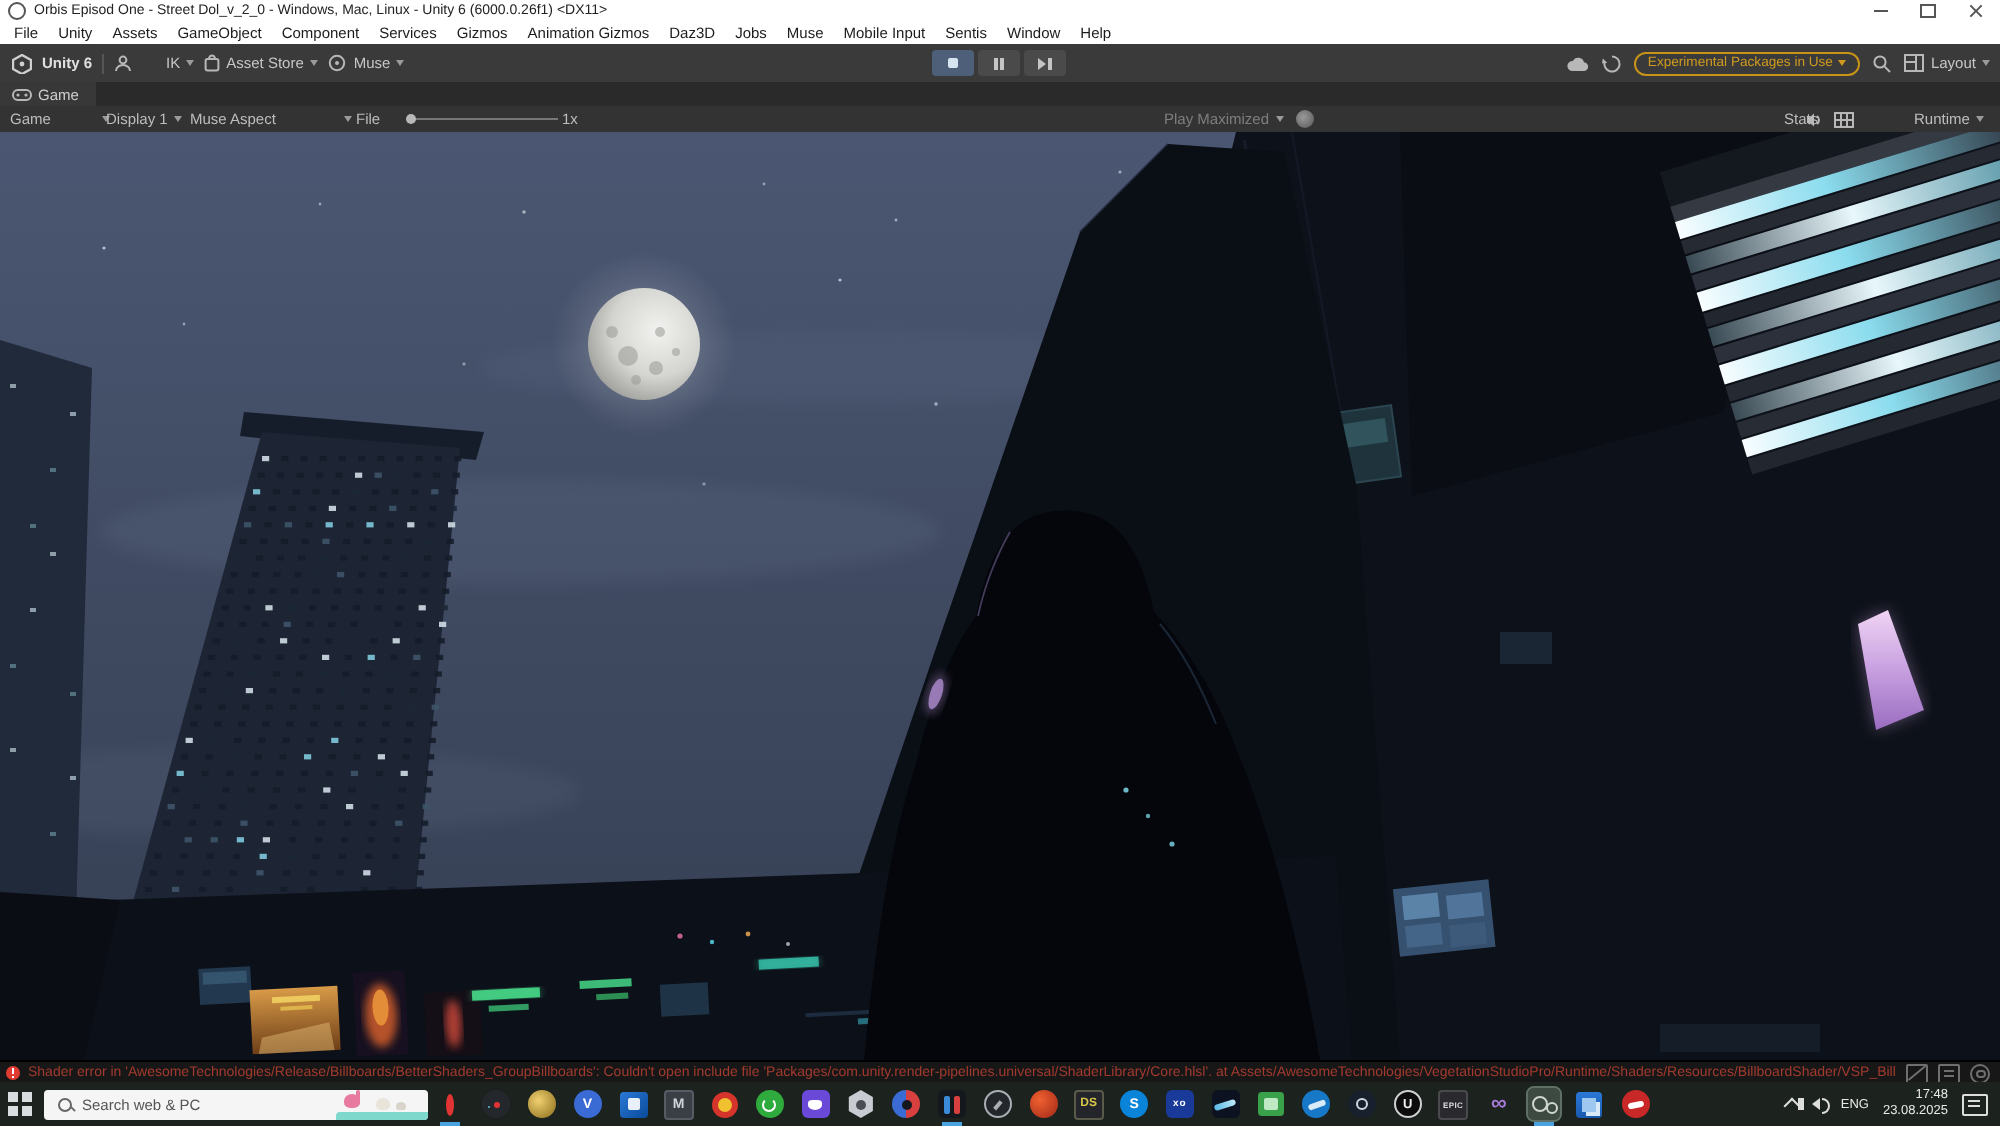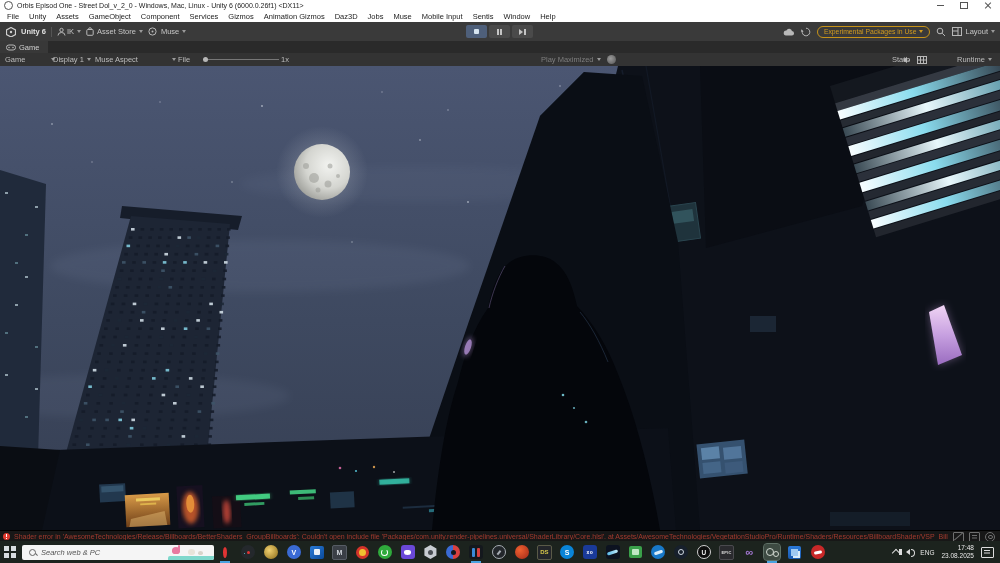--- a/index.html
+++ b/index.html
@@ -67,21 +67,21 @@
   .sb-i{width:9px;height:8px;border:1px solid #6f6f6f;border-radius:1px;position:relative;}
   .sb-i.circ{border-radius:50%;width:8px;height:8px;}
   .sb-i.slash::after{content:'';position:absolute;left:-1px;top:3px;width:11px;height:1px;background:#6f6f6f;transform:rotate(-40deg);}
   .sb-i.lines::after{content:'';position:absolute;left:1.5px;top:2px;width:5px;height:1px;background:#6f6f6f;box-shadow:0 2.5px 0 #6f6f6f;}
   .sb-i.circ::after{content:'';position:absolute;left:2.2px;top:2.2px;width:2.5px;height:2.5px;border-radius:50%;border:1px solid #6f6f6f;}
 
   
   .taskbar{top:541px;height:22px;background:#1c231e;display:flex;align-items:center;}
   .start{width:20px;height:22px;display:flex;align-items:center;justify-content:center;}
   .start i{display:block;width:5.5px;height:5.5px;background:#d8dde0;box-shadow:7px 0 0 #d8dde0,0 7px 0 #d8dde0,7px 7px 0 #d8dde0;margin:-7px 7px 0 0;}
-  .tsearch{width:192px;height:15px;background:#f5f5f5;border-radius:2px;display:flex;align-items:center;font-size:7.5px;color:#555;margin-left:2px;position:relative;overflow:hidden;font-style:italic;}
+  .tsearch{width:192px;height:15px;background:#f5f5f5;border-radius:2px;display:flex;align-items:center;font-size:7.5px;color:#555;margin-left:2px;position:relative;overflow:hidden;}
   .mag{width:5px;height:5px;border:1px solid #666;border-radius:50%;margin:0 5px 0 7px;position:relative;flex:0 0 auto;}
   .mag::after{content:'';position:absolute;left:4.5px;top:4.5px;width:3px;height:1px;background:#666;transform:rotate(45deg);}
   .flam{position:absolute;right:0;top:0;width:46px;height:15px;}
   .flam .sand{position:absolute;right:0;bottom:0;width:46px;height:4px;background:#7fd8cc;border-radius:2px 0 0 0;}
   .flam .pink{position:absolute;left:4px;top:2px;width:8px;height:7px;background:#e87aa0;border-radius:50% 50% 40% 40%;}
   .flam .pink::after{content:'';position:absolute;left:6px;top:-2px;width:2px;height:7px;background:#e87aa0;border-radius:2px;}
   .flam .goose{position:absolute;left:20px;top:4px;width:7px;height:6px;background:#e8e4da;border-radius:50% 50% 40% 40%;box-shadow:9px 1px 0 -1px #d8d4ca;}
   .ti{width:16px;height:16px;margin:0 3.4px;display:flex;align-items:center;justify-content:center;font-weight:bold;font-size:7px;color:#fff;border-radius:3px;position:relative;flex:0 0 auto;}
   .ti.run::after{content:'';position:absolute;bottom:-3px;left:3px;right:3px;height:2px;background:#4aa3e0;}
   .ti.active-tile{background:#3d4a42;outline:1px solid #5f7066;}
@@ -192,21 +192,21 @@
             <circle cx="5" cy="5" r="1.2" fill="#d0d0d0"></circle>
           </svg>
       </span>
       <b style="color:#e0e0e0">Unity 6</b>
       <span class="vdiv"></span>
       <span class="ticon">
         <svg class="mini" width="9" height="9" viewBox="0 0 9 9">
             <circle cx="4.5" cy="3" r="1.7" fill="none" stroke="#b8b8b8"></circle>
             <path d="M1,8.5 a3.5,3 0 0 1 7,0" fill="none" stroke="#b8b8b8"></path>
           </svg>
-        <span style="margin-left:1px">IK</span>
+        <span style="margin-left:17px">IK</span>
           <span class="caret"></span>
       </span>
       <span class="ticon">
         <svg class="mini" width="8" height="9" viewBox="0 0 8 9">
             <rect x="0.8" y="2.5" width="6.4" height="5.8" rx="1" fill="none" stroke="#b8b8b8"></rect>
             <path d="M2.5,2.5 a1.5,1.8 0 0 1 3,0" fill="none" stroke="#b8b8b8"></path>
           </svg>
         <span style="margin-left:3px">Asset Store</span>
           <span class="caret"></span>
       </span>
@@ -298,21 +298,21 @@
         <span>File</span>
       </span>
     <span class="abs" style="left:199px">
         <span class="slider-track">
           <span class="slider-knob"></span>
         </span>
       </span>
     <span class="abs" style="left:281px">
         <span>1x</span>
       </span>
-    <span class="abs dim" style="left:541px">
+    <span class="abs dim" style="left:582px">
         <span>Play Maximized</span>
         <span class="caret"></span>
         <span class="fuzz"></span>
       </span>
     <span class="abs" style="left:903px">
       <svg class="mini" width="9" height="8" viewBox="0 0 9 8">
           <polygon points="0.5,2.5 2,2.5 4,0.8 4,7.2 2,5.5 0.5,5.5" fill="#b8b8b8"></polygon>
           <path d="M5.5,2 a2.5,2.5 0 0 1 0,4" fill="none" stroke="#b8b8b8"></path>
         </svg>
     </span>

